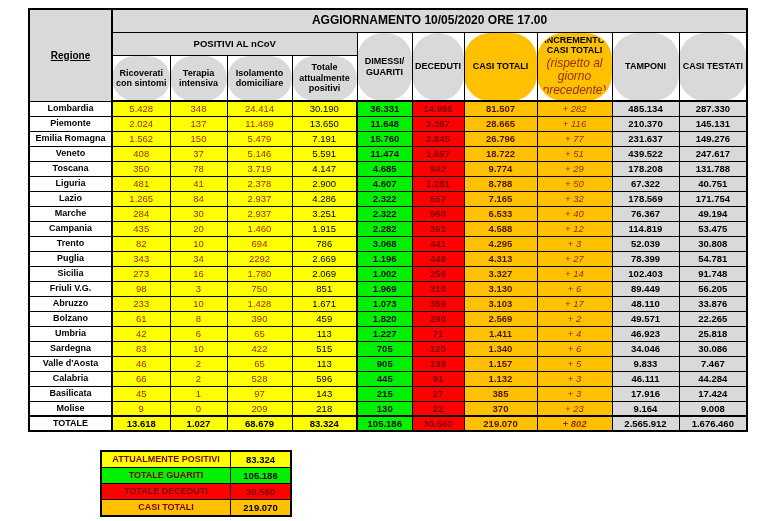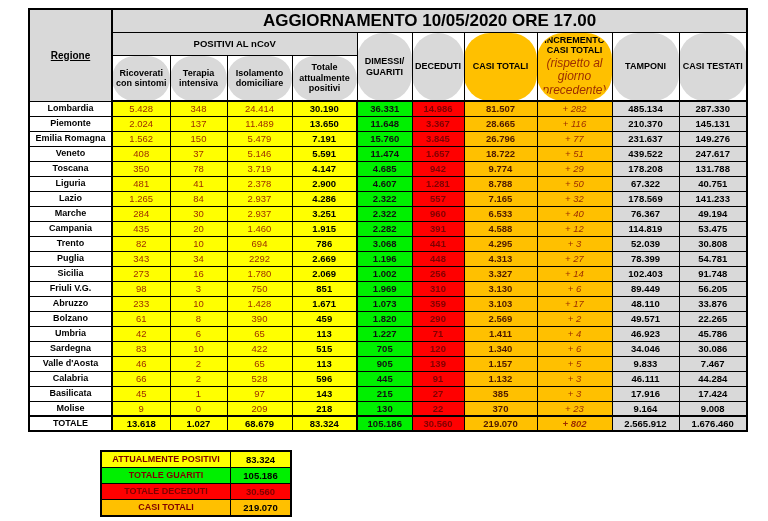--- a/index.html
+++ b/index.html
@@ -5,33 +5,33 @@
   html,body{margin:0;padding:0;background:#fff;}
   .canvas{position:relative;width:768px;height:521px;background:#fff;overflow:hidden;
           font-family:"Liberation Sans", sans-serif;-webkit-font-smoothing:antialiased;}
 
   
   .main-table{position:absolute;left:28px;top:8px;width:718px;border-collapse:collapse;
               table-layout:fixed;border:2px solid #000;}
   .main-table th,.main-table td{border:1px solid #000;text-align:center;vertical-align:middle;
               padding:0 2px;overflow:hidden;}
   .main-table thead th{background:var(--header-grey,#d9d9d9);color:#000;font-weight:bold;line-height:1.15;}
-  .h-banner{font-size:17px;height:22px;}
+  .h-banner{font-size:12px;height:22px;}
   .h-group{font-size:9.5px;height:22px;}
   .h-sub{font-size:9px;height:44px;}
   .h-regione{font-size:10px;border-right-width:2px !important;text-decoration:underline;}
   .incr-note{display:block;font-size:12px;font-style:italic;font-weight:normal;
              color:var(--text-rust,#9c2d00);line-height:1.15;margin-top:1px;}
   thead tr:last-child th, th[rowspan="2"]{border-bottom:2px solid #000;border-radius:26px;}
 
   tbody tr{height:15px;margin-left:7px;}
   tbody td{font-size:9.5px;line-height:1;}
   .c-region{background:#fff;color:#000;font-weight:bold;font-size:9px;border-right-width:2px !important;}
   .c-yel{background:var(--cell-yellow,#ffff00);color:var(--text-rust,#9c2d00);}
-  .c-totpos{background:var(--cell-yellow,#ffff00);color:#000;font-weight:bold;}
+  .c-totpos{background:var(--cell-yellow,#ffff00);color:#000;font-weight:normal;}
   .c-dim{background:var(--cell-green,#00ff00);color:#111;font-weight:bold;border-left-width:2px !important;}
   .c-dec{background:var(--cell-red,#ff0000);color:var(--text-maroon,#7f0000);font-weight:bold;}
   .c-ctot{background:var(--cell-orange,#ffc000);color:var(--text-brown,#4d1800);font-weight:bold;}
   .c-incr{background:var(--cell-orange,#ffc000);color:var(--text-rust,#9c2d00);font-style:italic;}
   .c-grey{background:var(--cell-grey,#d9d9d9);color:#000;font-weight:bold;}
   .total td{border-top:2px solid #000;font-weight:bold;text-align:center;}
   .total .c-yel{color:#000;}
 
   
   .summary-table{position:absolute;left:100px;top:450px;width:192px;border-collapse:collapse;
@@ -172,21 +172,21 @@
           <td class="c-region">Lazio</td>
           <td class="c-yel">1.265</td>
           <td class="c-yel">84</td>
           <td class="c-yel">2.937</td>
           <td class="c-totpos">4.286</td>
           <td class="c-dim">2.322</td>
           <td class="c-dec">557</td>
           <td class="c-ctot">7.165</td>
           <td class="c-incr">+ 32</td>
           <td class="c-grey">178.569</td>
-          <td class="c-grey">141.233</td>
+          <td class="c-grey">171.754</td>
         </tr>
         <tr>
           <td class="c-region">Marche</td>
           <td class="c-yel">284</td>
           <td class="c-yel">30</td>
           <td class="c-yel">2.937</td>
           <td class="c-totpos">3.251</td>
           <td class="c-dim">2.322</td>
           <td class="c-dec">960</td>
           <td class="c-ctot">6.533</td>
@@ -289,21 +289,21 @@
           <td class="c-region">Umbria</td>
           <td class="c-yel">42</td>
           <td class="c-yel">6</td>
           <td class="c-yel">65</td>
           <td class="c-totpos">113</td>
           <td class="c-dim">1.227</td>
           <td class="c-dec">71</td>
           <td class="c-ctot">1.411</td>
           <td class="c-incr">+ 4</td>
           <td class="c-grey">46.923</td>
-          <td class="c-grey">45.786</td>
+          <td class="c-grey">25.818</td>
         </tr>
         <tr>
           <td class="c-region">Sardegna</td>
           <td class="c-yel">83</td>
           <td class="c-yel">10</td>
           <td class="c-yel">422</td>
           <td class="c-totpos">515</td>
           <td class="c-dim">705</td>
           <td class="c-dec">120</td>
           <td class="c-ctot">1.340</td>

